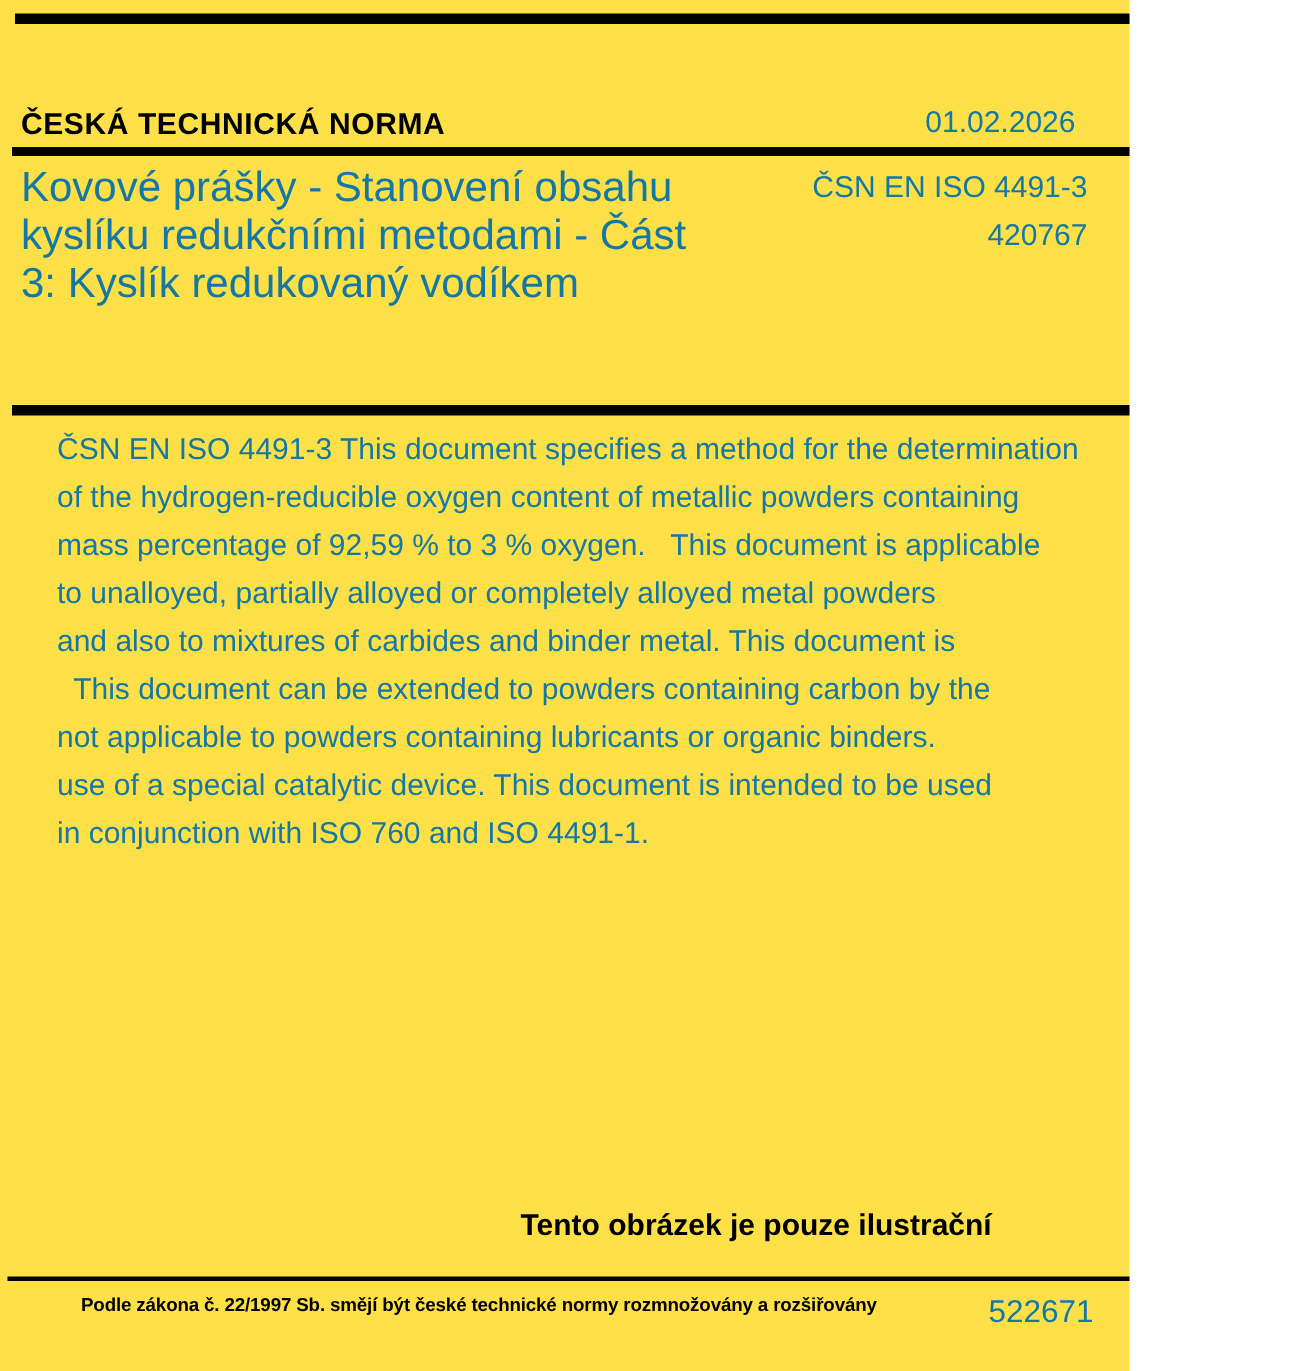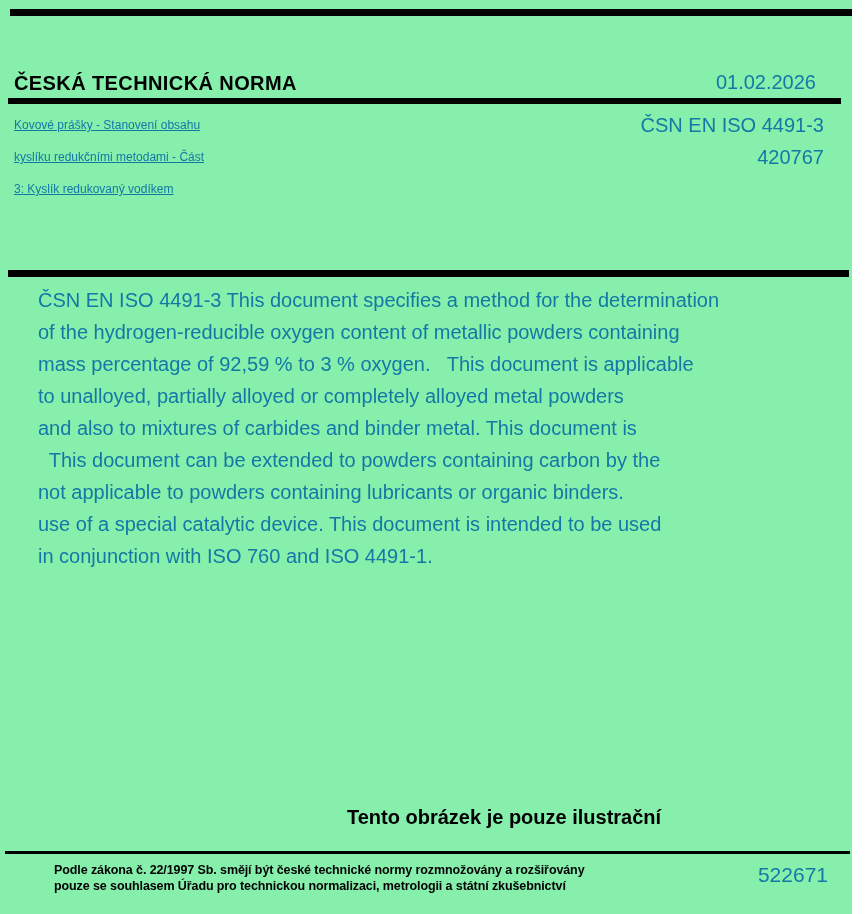--- a/index.html
+++ b/index.html
@@ -2,23 +2,23 @@
 <html style="--accent: #1478A6;"><head>
 <meta charset="utf-8">
 <style>
   html, body {
     margin: 0;
     padding: 0;
     background: #ffffff;
   }
   .page {
     position: relative;
-    width: 852px;
+    width: 753px;
     height: 914px;
-    background: #86efac;
+    background: #fde047;
     overflow: hidden;
     font-family: "Liberation Sans", sans-serif;
     color: #000000;
   }
   .rule {
     position: absolute;
     background: #000000;
   }
   .top-rule    { left: 10px; top: 9px;   width: 843px; height: 7px; }
   .header-rule { left: 8px;  top: 98px;  width: 833px; height: 6px; }
@@ -43,25 +43,24 @@
     font-size: 20px;
     line-height: 22px;
     color: var(--accent, #1478A6);
     white-space: nowrap;
   }
 
   .title-left {
     position: absolute;
     left: 14px;
     top: 109px;
-    font-size: 12px;
+    font-size: 28px;
     line-height: 32px;
     color: var(--accent, #1478A6);
     white-space: nowrap;
-    text-decoration: underline;
   }
   .title-right {
     position: absolute;
     right: 28px;
     top: 109px;
     font-size: 20px;
     line-height: 32px;
     color: var(--accent, #1478A6);
     text-align: right;
     white-space: nowrap;
@@ -150,18 +149,17 @@
     <div>use of a special catalytic device. This document is intended to be used</div>
     <div>in conjunction with ISO 760 and ISO 4491-1.</div>
   </div>
 
   <div class="note">Tento obrázek je pouze ilustrační</div>
 
   <div class="rule footer-rule"></div>
 
   <div class="footer-legal">
     <div>Podle zákona č. 22/1997 Sb. smějí být české technické normy rozmnožovány a rozšiřovány</div>
-    <div>pouze se souhlasem Úřadu pro technickou normalizaci, metrologii a státní zkušebnictví</div>
   </div>
 
   <div class="footer-number">522671</div>
 
 </div>
 
 </body></html>

